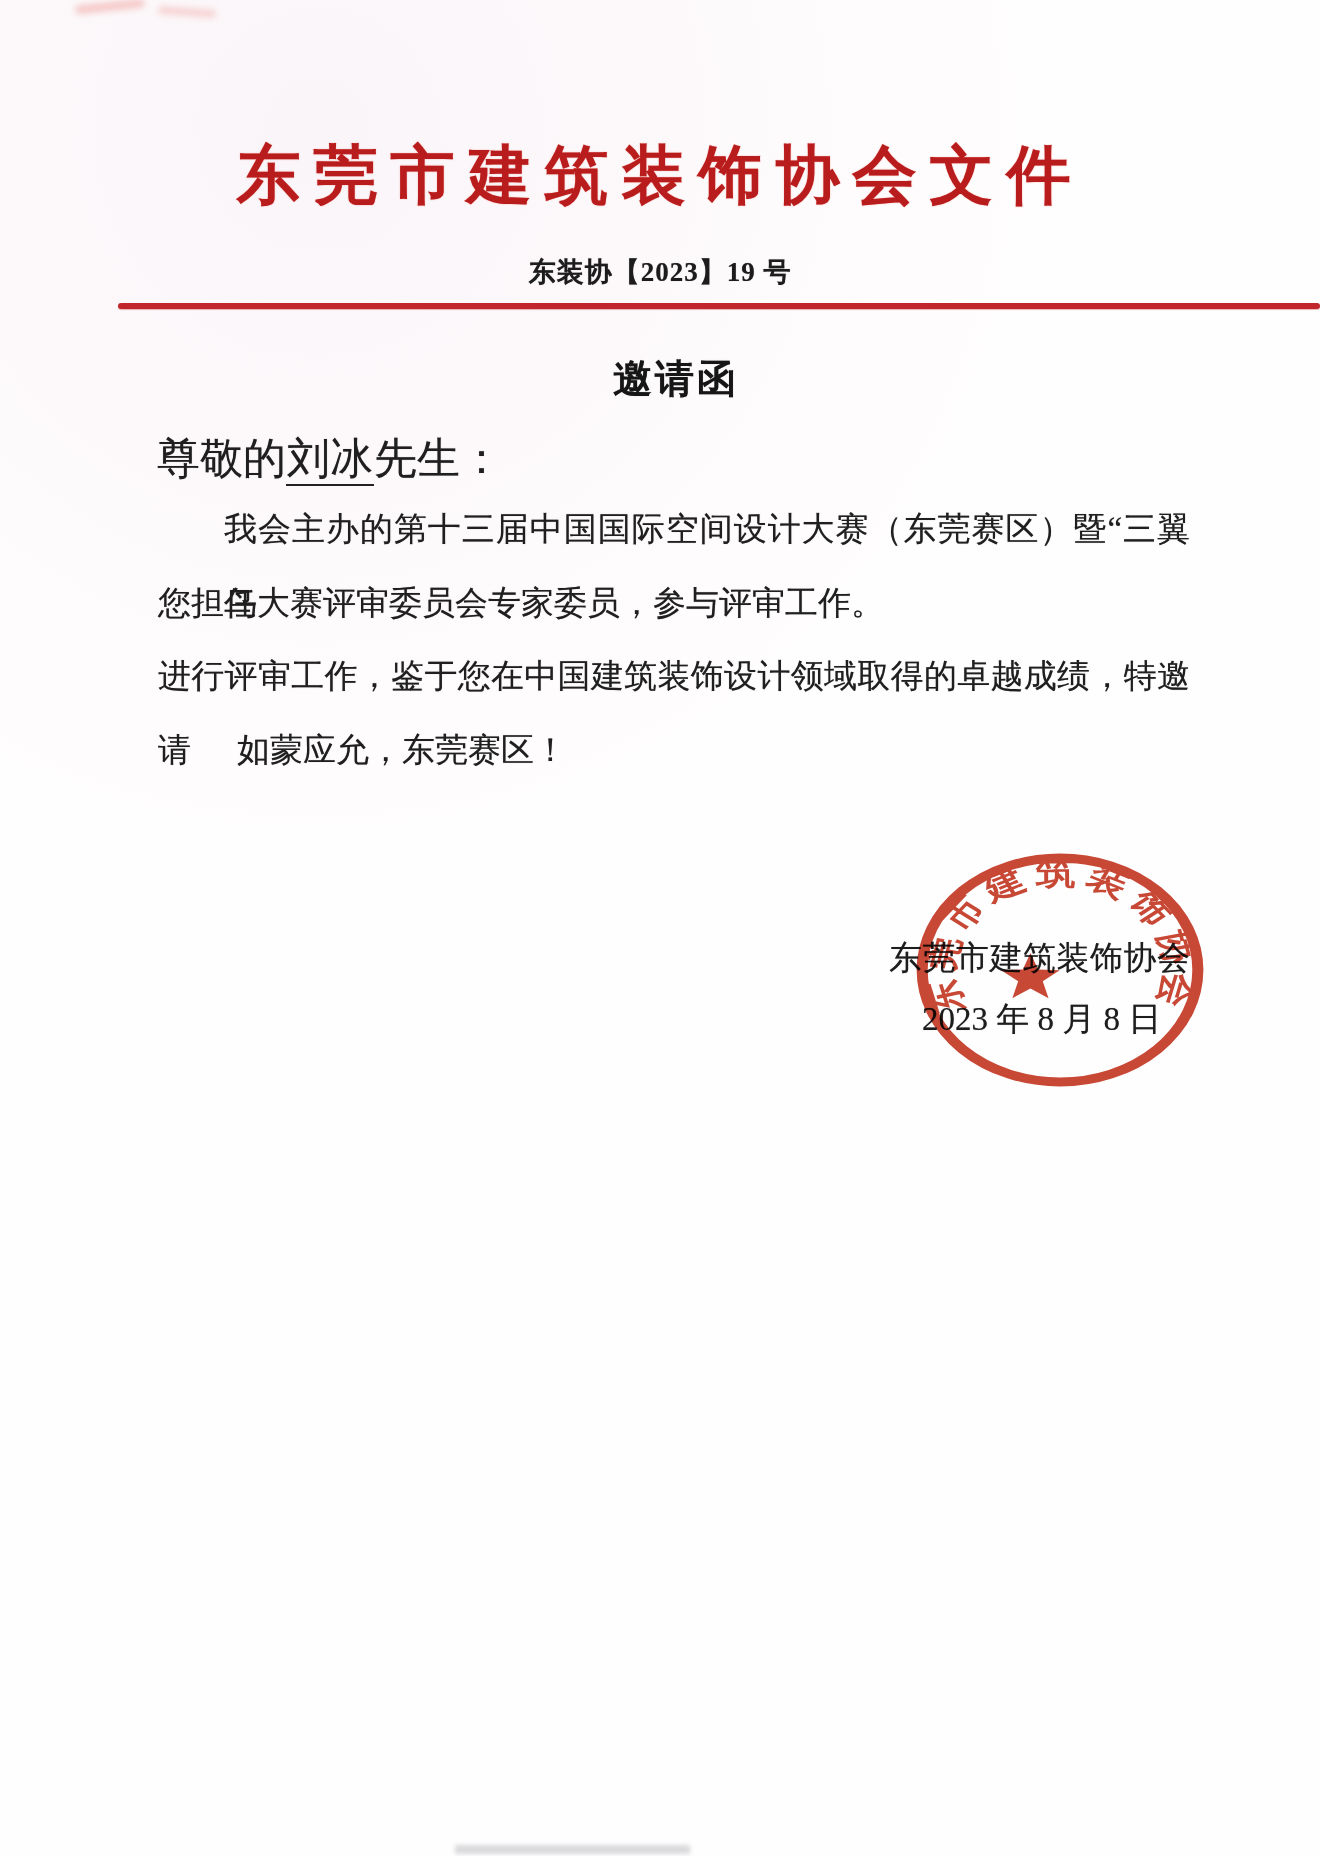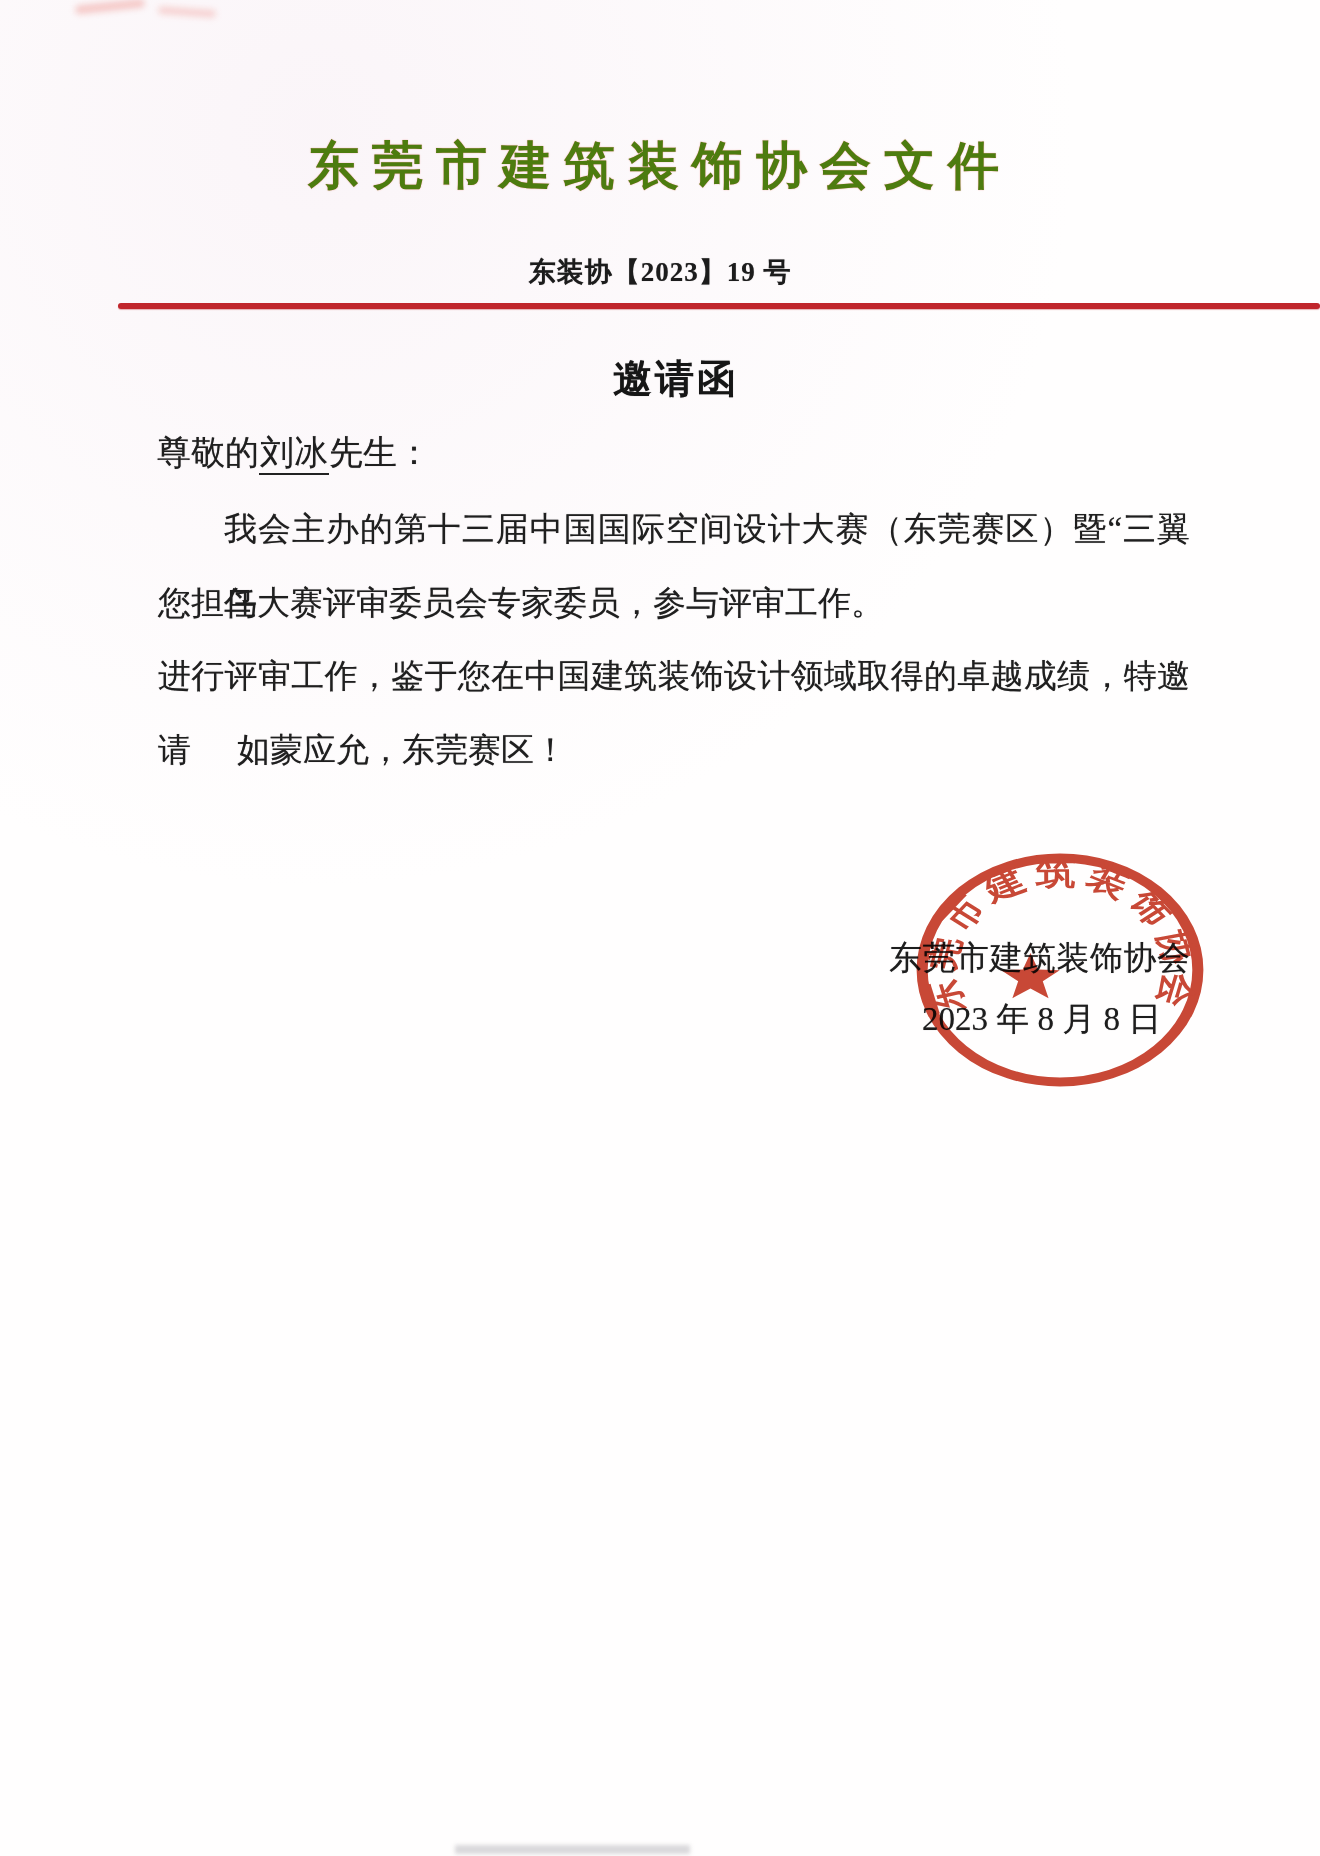--- a/index.html
+++ b/index.html
@@ -8,36 +8,36 @@
     font-family:"Liberation Serif","DejaVu Serif",serif;color:#222;
   }
   
   .page::before{
     content:"";position:absolute;left:0;top:0;width:100%;height:100%;pointer-events:none;
     background:radial-gradient(circle at 24% 7%, rgba(242,228,238,.35), rgba(255,255,255,0) 38%);
   }
   .ink{text-shadow:0 0 .7px rgba(25,25,25,.55);}
   .header-title{
     position:absolute;top:132px;left:0;width:100%;text-align:center;white-space:nowrap;
-    font-size:51px;font-weight:bold;color:#4d7c0f;letter-spacing:13px;
+    font-size:64px;font-weight:bold;color:#b91c1c;letter-spacing:13px;
     text-shadow:0 0 1.2px rgba(224,57,42,.6);
   }
   .doc-number{
     position:absolute;top:254px;left:0;width:100%;text-align:center;
     font-size:27px;font-weight:bold;color:#1c1c1c;letter-spacing:1px;
   }
   .red-rule{
     position:absolute;top:303px;left:118px;width:1202px;height:6px;
     background:#c0262c;border-radius:3px;box-shadow:0 1px 1px rgba(192,38,44,.35);
   }
   .letter-title{
     position:absolute;top:352px;left:16px;width:100%;text-align:center;
     font-size:39px;font-weight:bold;letter-spacing:3px;color:#161616;
   }
-  .salutation{position:absolute;top:430px;left:157px;font-size:34px;color:#1f1f1f;}
+  .salutation{position:absolute;top:430px;left:157px;font-size:43px;color:#1f1f1f;}
   .salutation .name{border-bottom:2.5px solid #222;padding:0 1px 2px;}
   .body-block{position:absolute;top:493px;left:158px;width:1032px;font-size:33px;color:#1f1f1f;}
   .line{height:73.5px;line-height:73.5px;}
   .jl{text-align:justify;text-align-last:justify;}
   .ind{padding-left:66px;}
   .closing{padding-left:79px;}
   .signature{position:absolute;top:936px;left:889px;font-size:33px;letter-spacing:.5px;color:#1d1d1d;white-space:nowrap;}
   .sig-date{position:absolute;top:997px;left:922px;font-size:33px;color:#1d1d1d;white-space:nowrap;}
   .seal{
     position:absolute;left:900px;top:840px;width:320px;height:260px;

